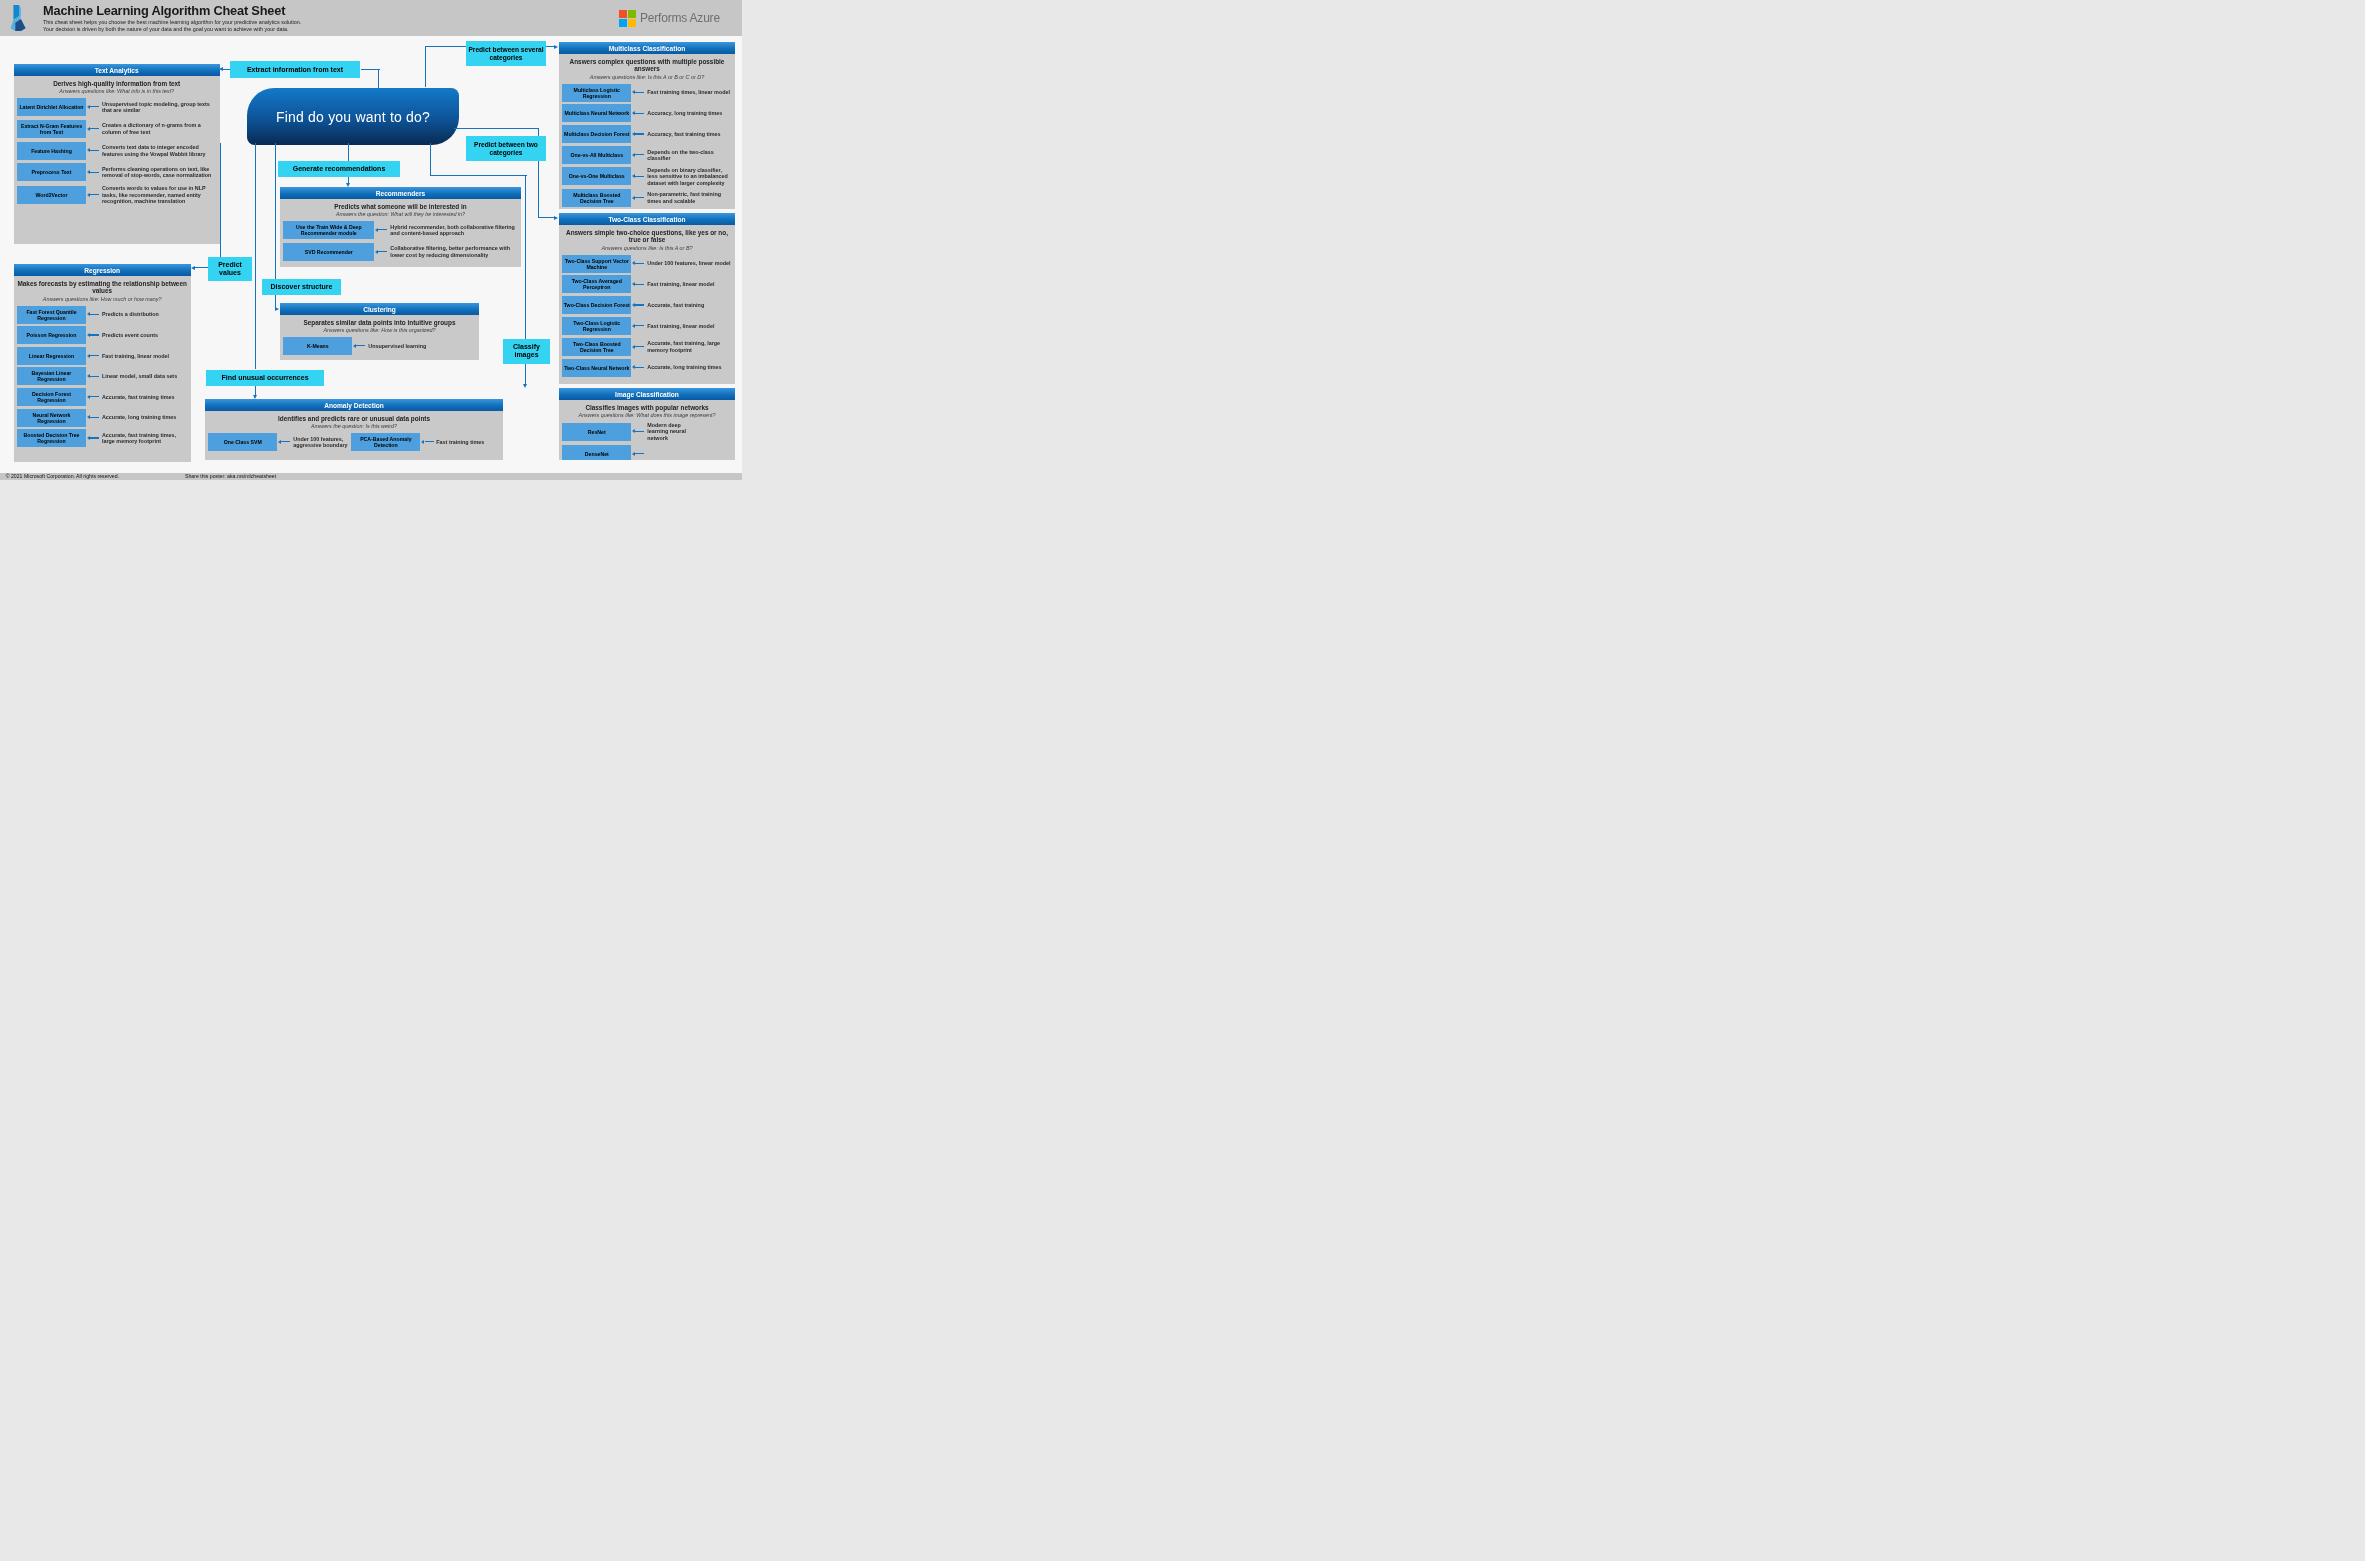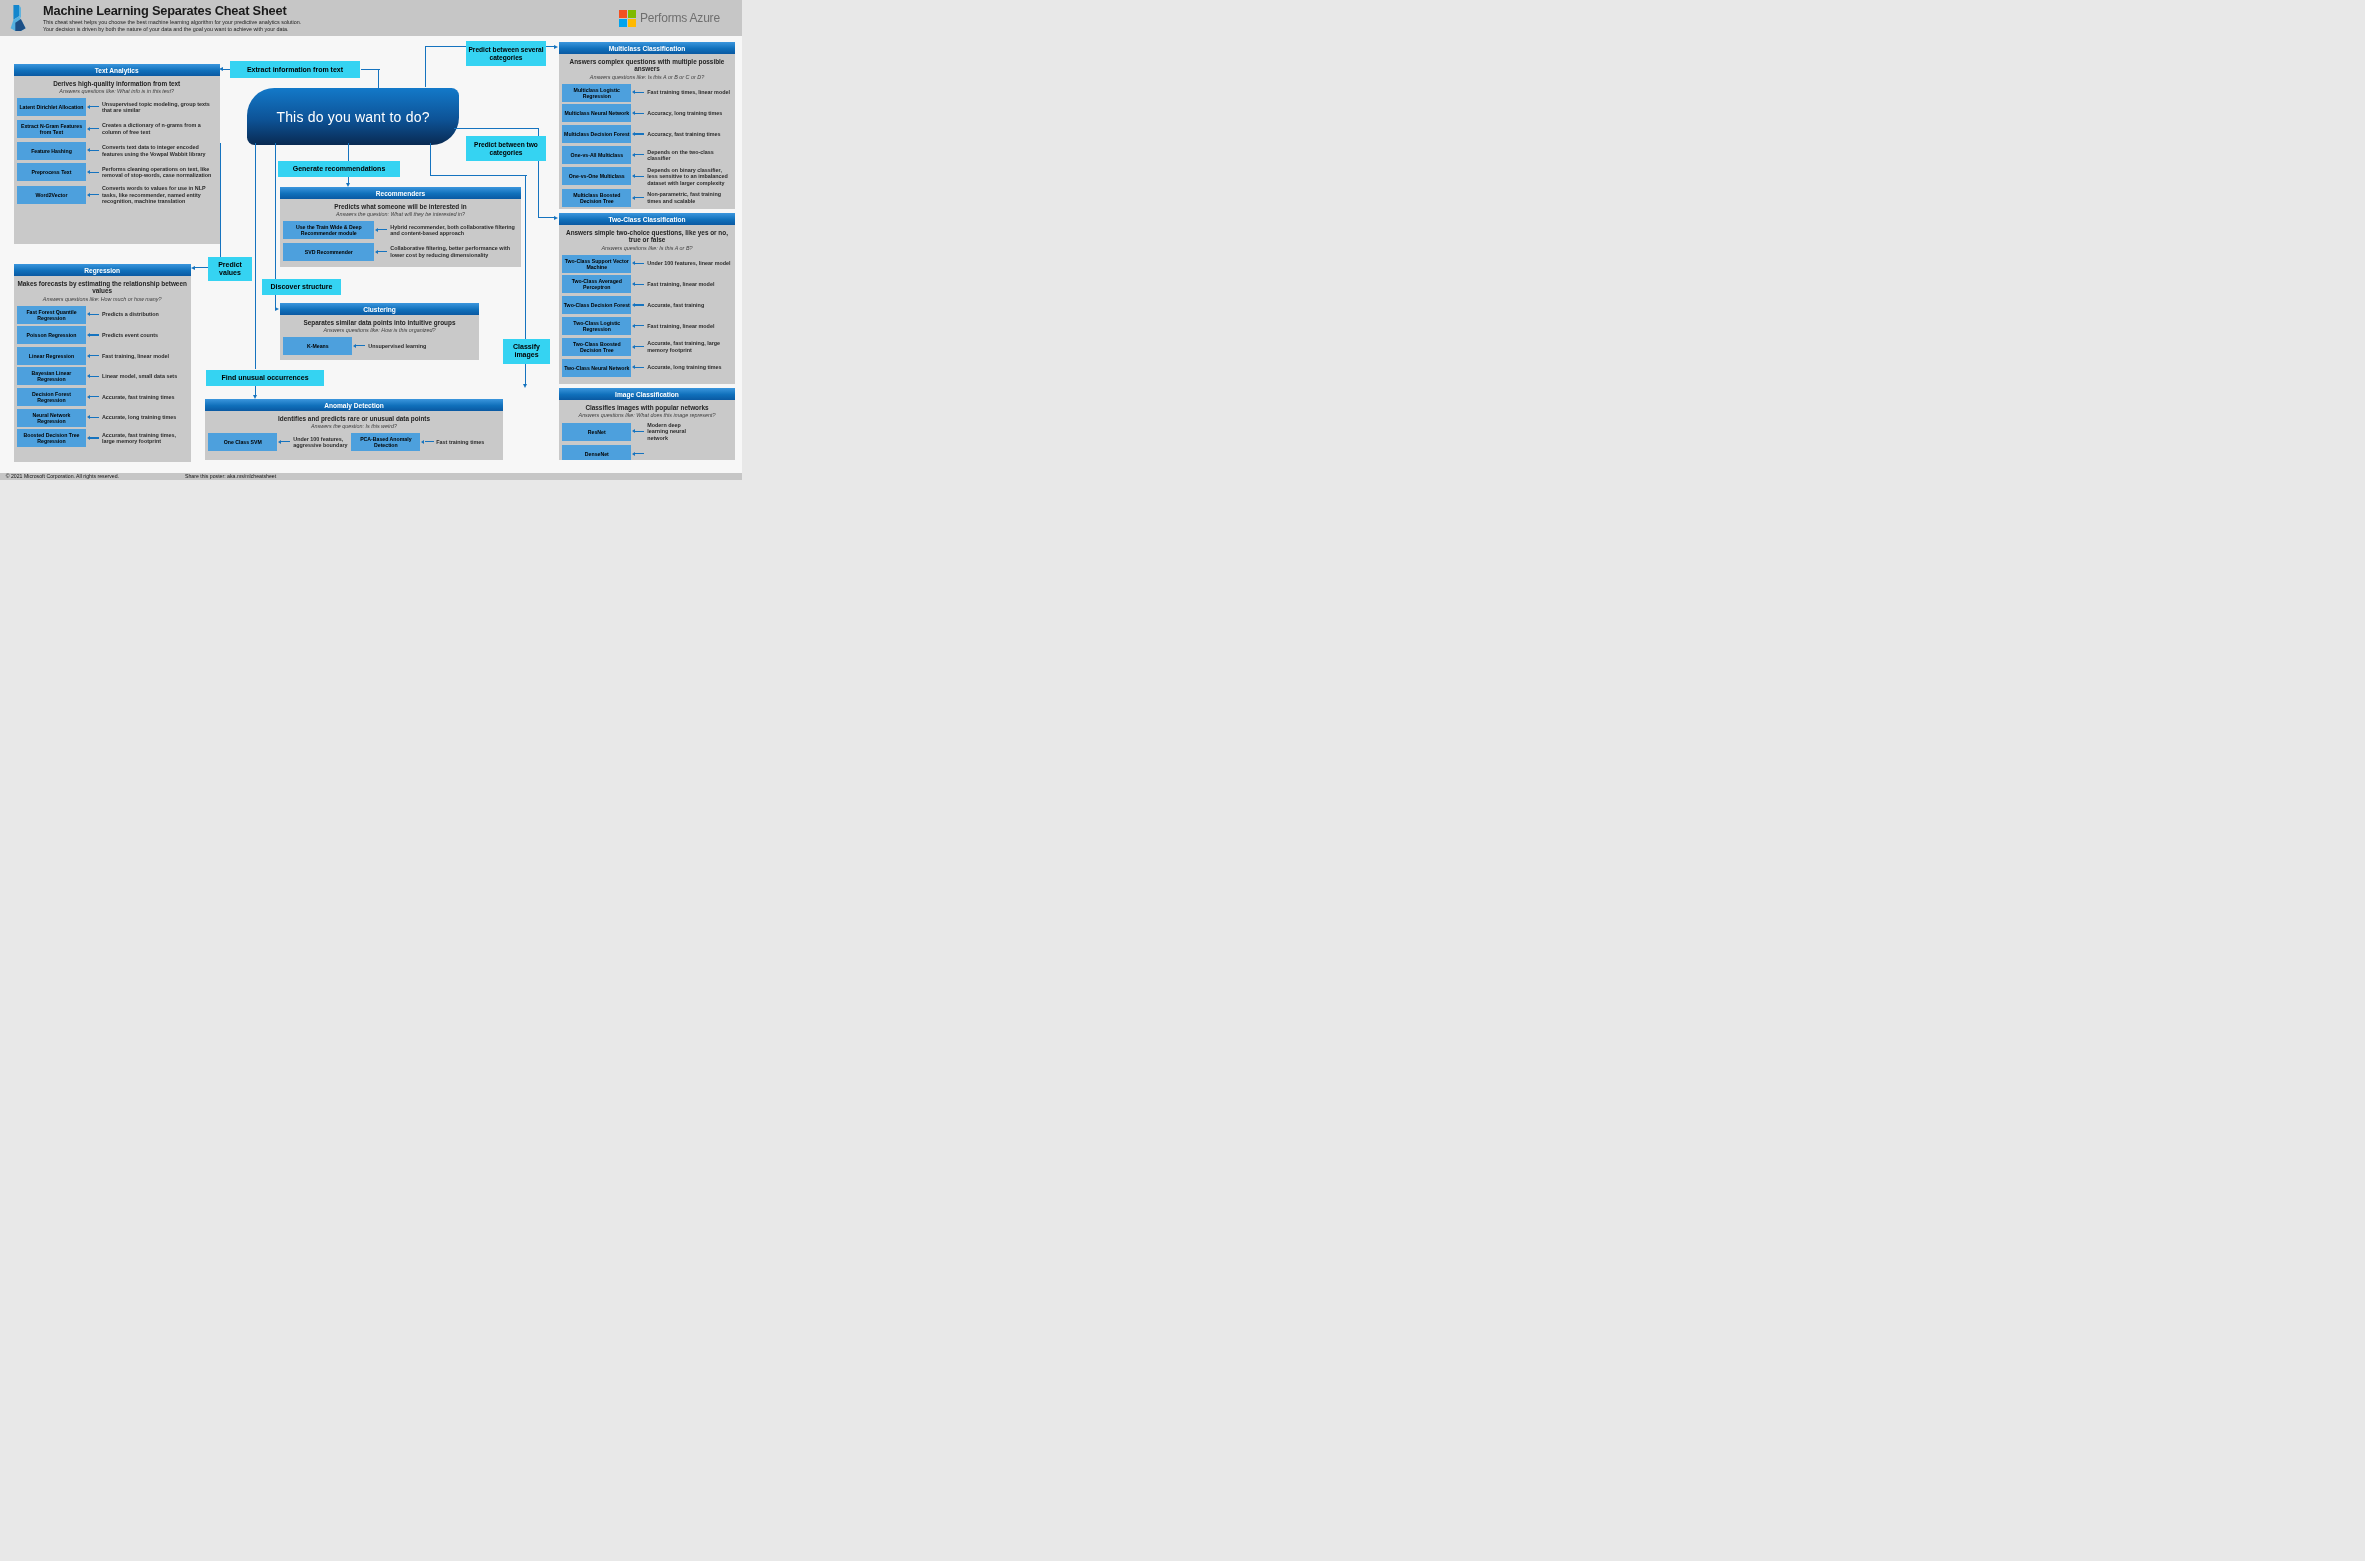--- a/index.html
+++ b/index.html
@@ -66,21 +66,21 @@
 
 <div id="poster">
 
   <div class="topbar"></div>
   <svg class="mlogo" viewBox="0 0 62 60">
     <polygon points="18,2 30,2 30,26 18,34" fill="#1386cd"></polygon>
     <polygon points="18,34 30,26 44,52 34,58 22,58 12,52" fill="#54b0e0"></polygon>
     <polygon points="22,40 34,32 44,52 34,58 22,58" fill="#1c4f86"></polygon>
     <polygon points="30,2 34,8 34,30 30,26" fill="#54b0e0"></polygon>
   </svg>
-  <div class="main-title">Machine Learning Separates Cheat Sheet</div>
+  <div class="main-title">Machine Learning Algorithm Cheat Sheet</div>
   <div class="sub1">This cheat sheet helps you choose the best machine learning algorithm for your predictive analytics solution.</div>
   <div class="sub2">Your decision is driven by both the nature of your data and the goal you want to achieve with your data.</div>
   <div class="mslogo">
     <div style="background:#f25022"></div>
       <div style="background:#7fba00"></div>
     <div style="background:#00a4ef"></div>
       <div style="background:#ffb900"></div>
   </div>
   <div class="brand">Performs Azure</div>
 
@@ -118,21 +118,21 @@
   <div class="vline" style="left:255px;top:385px;height:10.4px;"></div>
   <div class="tri tri-down" style="left:253px;top:395px;"></div>
 
   <div class="vline" style="left:430px;top:143px;height:33px;"></div>
   <div class="hline" style="left:430px;top:175px;width:97px;"></div>
   <div class="vline" style="left:525px;top:175px;height:166px;"></div>
   <div class="vline" style="left:525px;top:363px;height:22px;"></div>
   <div class="tri tri-down" style="left:523px;top:384px;"></div>
 
   <div class="center-shape">
-    <span>This do you want to do?</span>
+    <span>Find do you want to do?</span>
   </div>
 
   <div class="clabel" style="left:230px;top:61px;width:130px;height:16.6px;font-size:7px;">Extract information from text</div>
   <div class="clabel" style="left:466px;top:41px;width:80px;height:25px;font-size:6.6px;line-height:8px;">Predict between several categories</div>
   <div class="clabel" style="left:466px;top:136px;width:80px;height:25px;font-size:6.6px;line-height:8px;">Predict between two categories</div>
   <div class="clabel" style="left:278px;top:161px;width:122px;height:15.6px;font-size:7px;">Generate recommendations</div>
   <div class="clabel" style="left:208px;top:257px;width:44px;height:24px;font-size:7px;line-height:8.5px;">Predict values</div>
   <div class="clabel" style="left:262px;top:279px;width:79px;height:15.6px;font-size:7px;">Discover structure</div>
   <div class="clabel" style="left:206px;top:370px;width:118px;height:15.6px;font-size:7px;">Find unusual occurrences</div>
   <div class="clabel" style="left:503px;top:339px;width:47px;height:24.6px;font-size:7px;line-height:8.5px;">Classify images</div>

